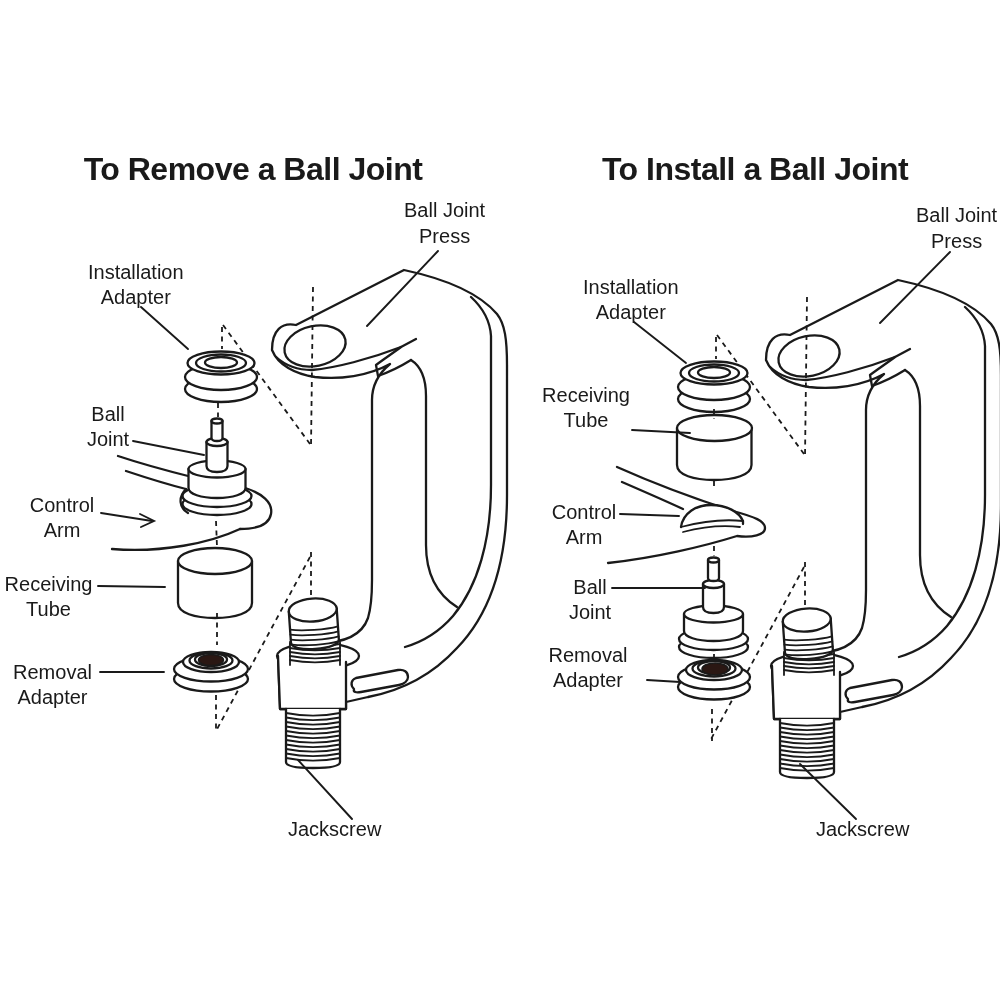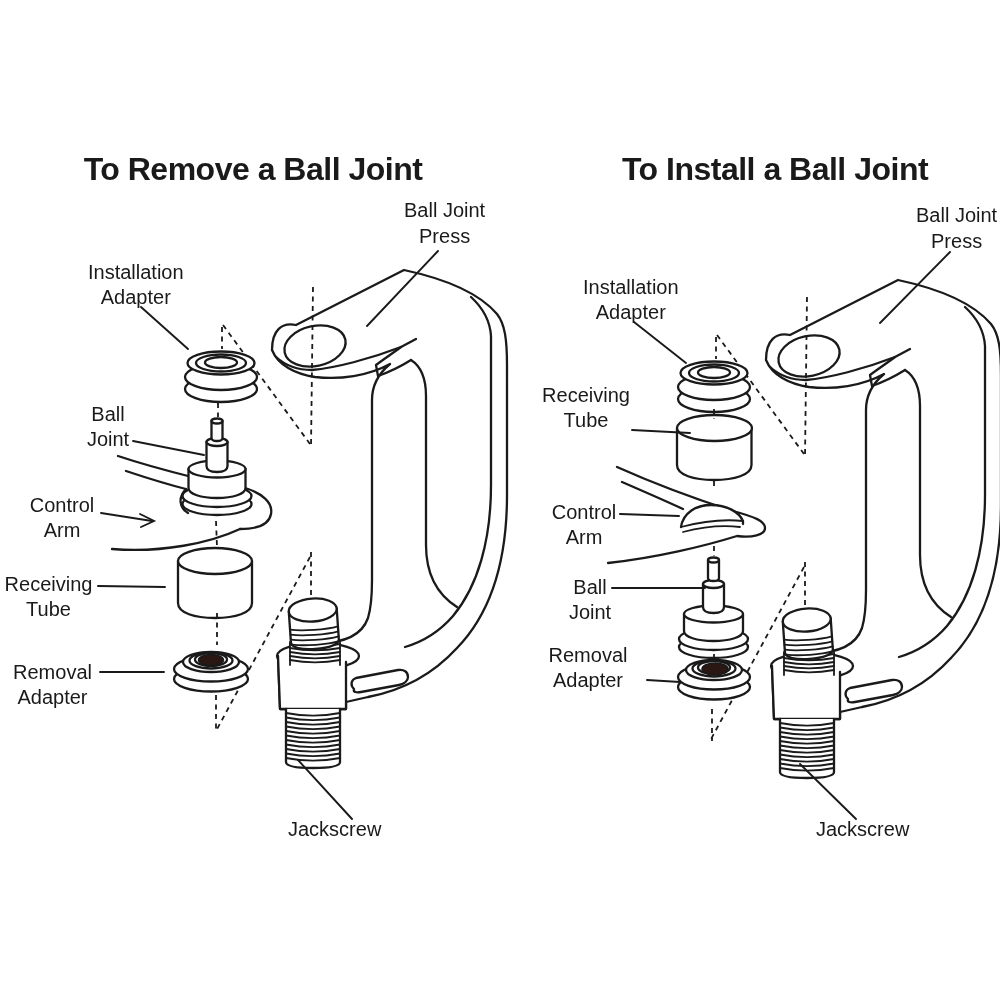--- a/index.html
+++ b/index.html
@@ -190,21 +190,21 @@
     <line class="lead" x1="634" y1="322" x2="686" y2="363"></line>
     <line class="lead" x1="632" y1="430" x2="690" y2="433"></line>
     <line class="lead" x1="620" y1="514" x2="679" y2="516"></line>
     <line class="lead" x1="612" y1="588" x2="705" y2="588"></line>
     <line class="lead" x1="647" y1="680" x2="680" y2="682"></line>
     <line class="lead" x1="856" y1="819" x2="800" y2="764"></line>
   </g>
 </svg>
 
   <div class="title" style="left:60px;top:151px;width:386px;">To Remove a Ball Joint</div>
-  <div class="title" style="left:612px;top:151px;width:326px;text-align:center;">To Install a Ball Joint</div>
+  <div class="title" style="left:592px;top:151px;width:326px;text-align:center;">To Install a Ball Joint</div>
 
   <div class="lbl tl" style="left:404px;top:197px;line-height:26px;">
     <div>Ball Joint</div>
     <div>Press</div>
   </div>
   <div class="lbl tl" style="left:88px;top:260px;">
     <div>Installation</div>
     <div>Adapter</div>
   </div>
   <div class="lbl tc" style="left:70px;top:402px;width:76px;">

